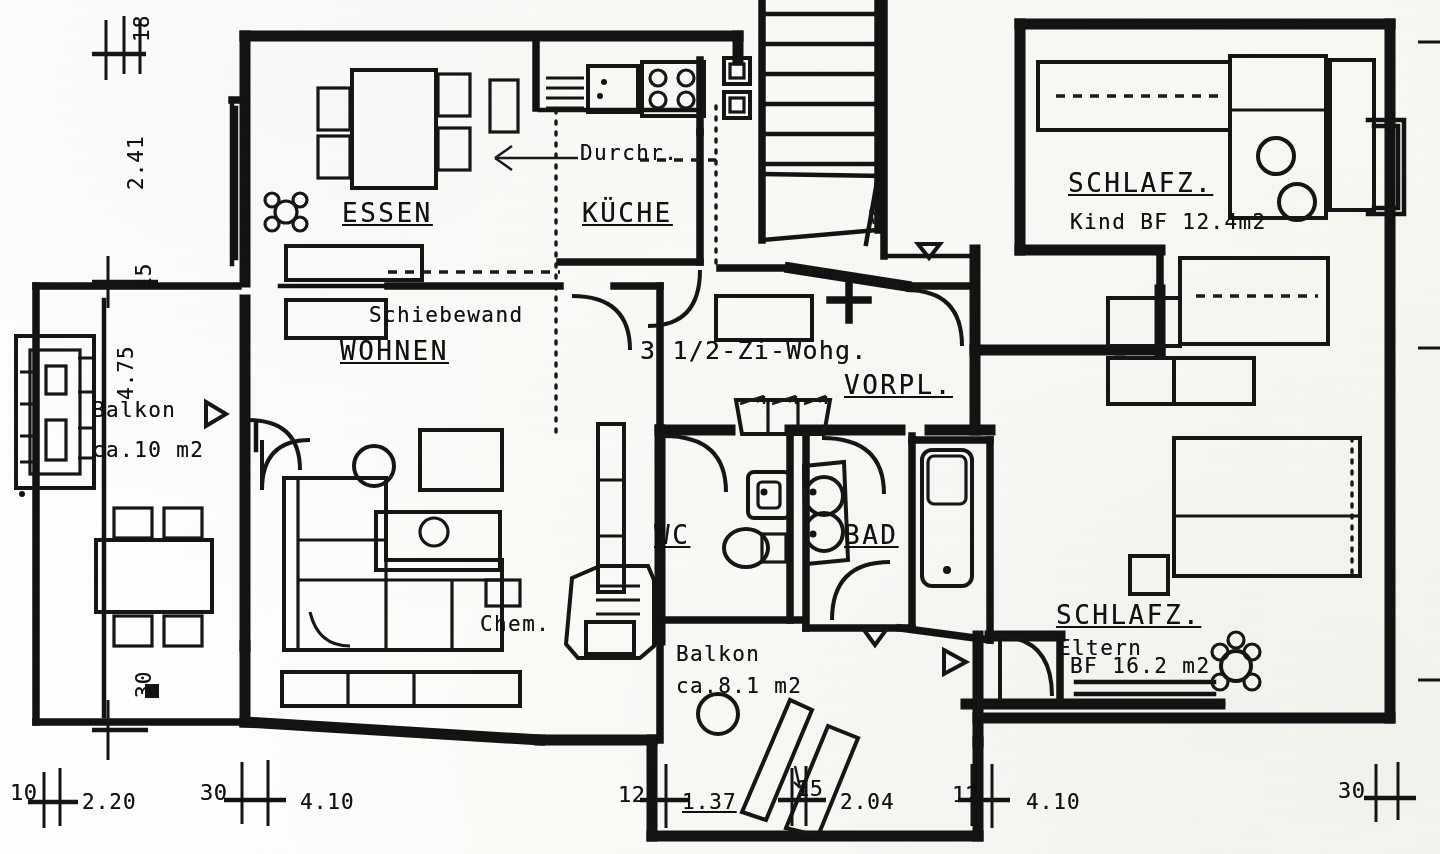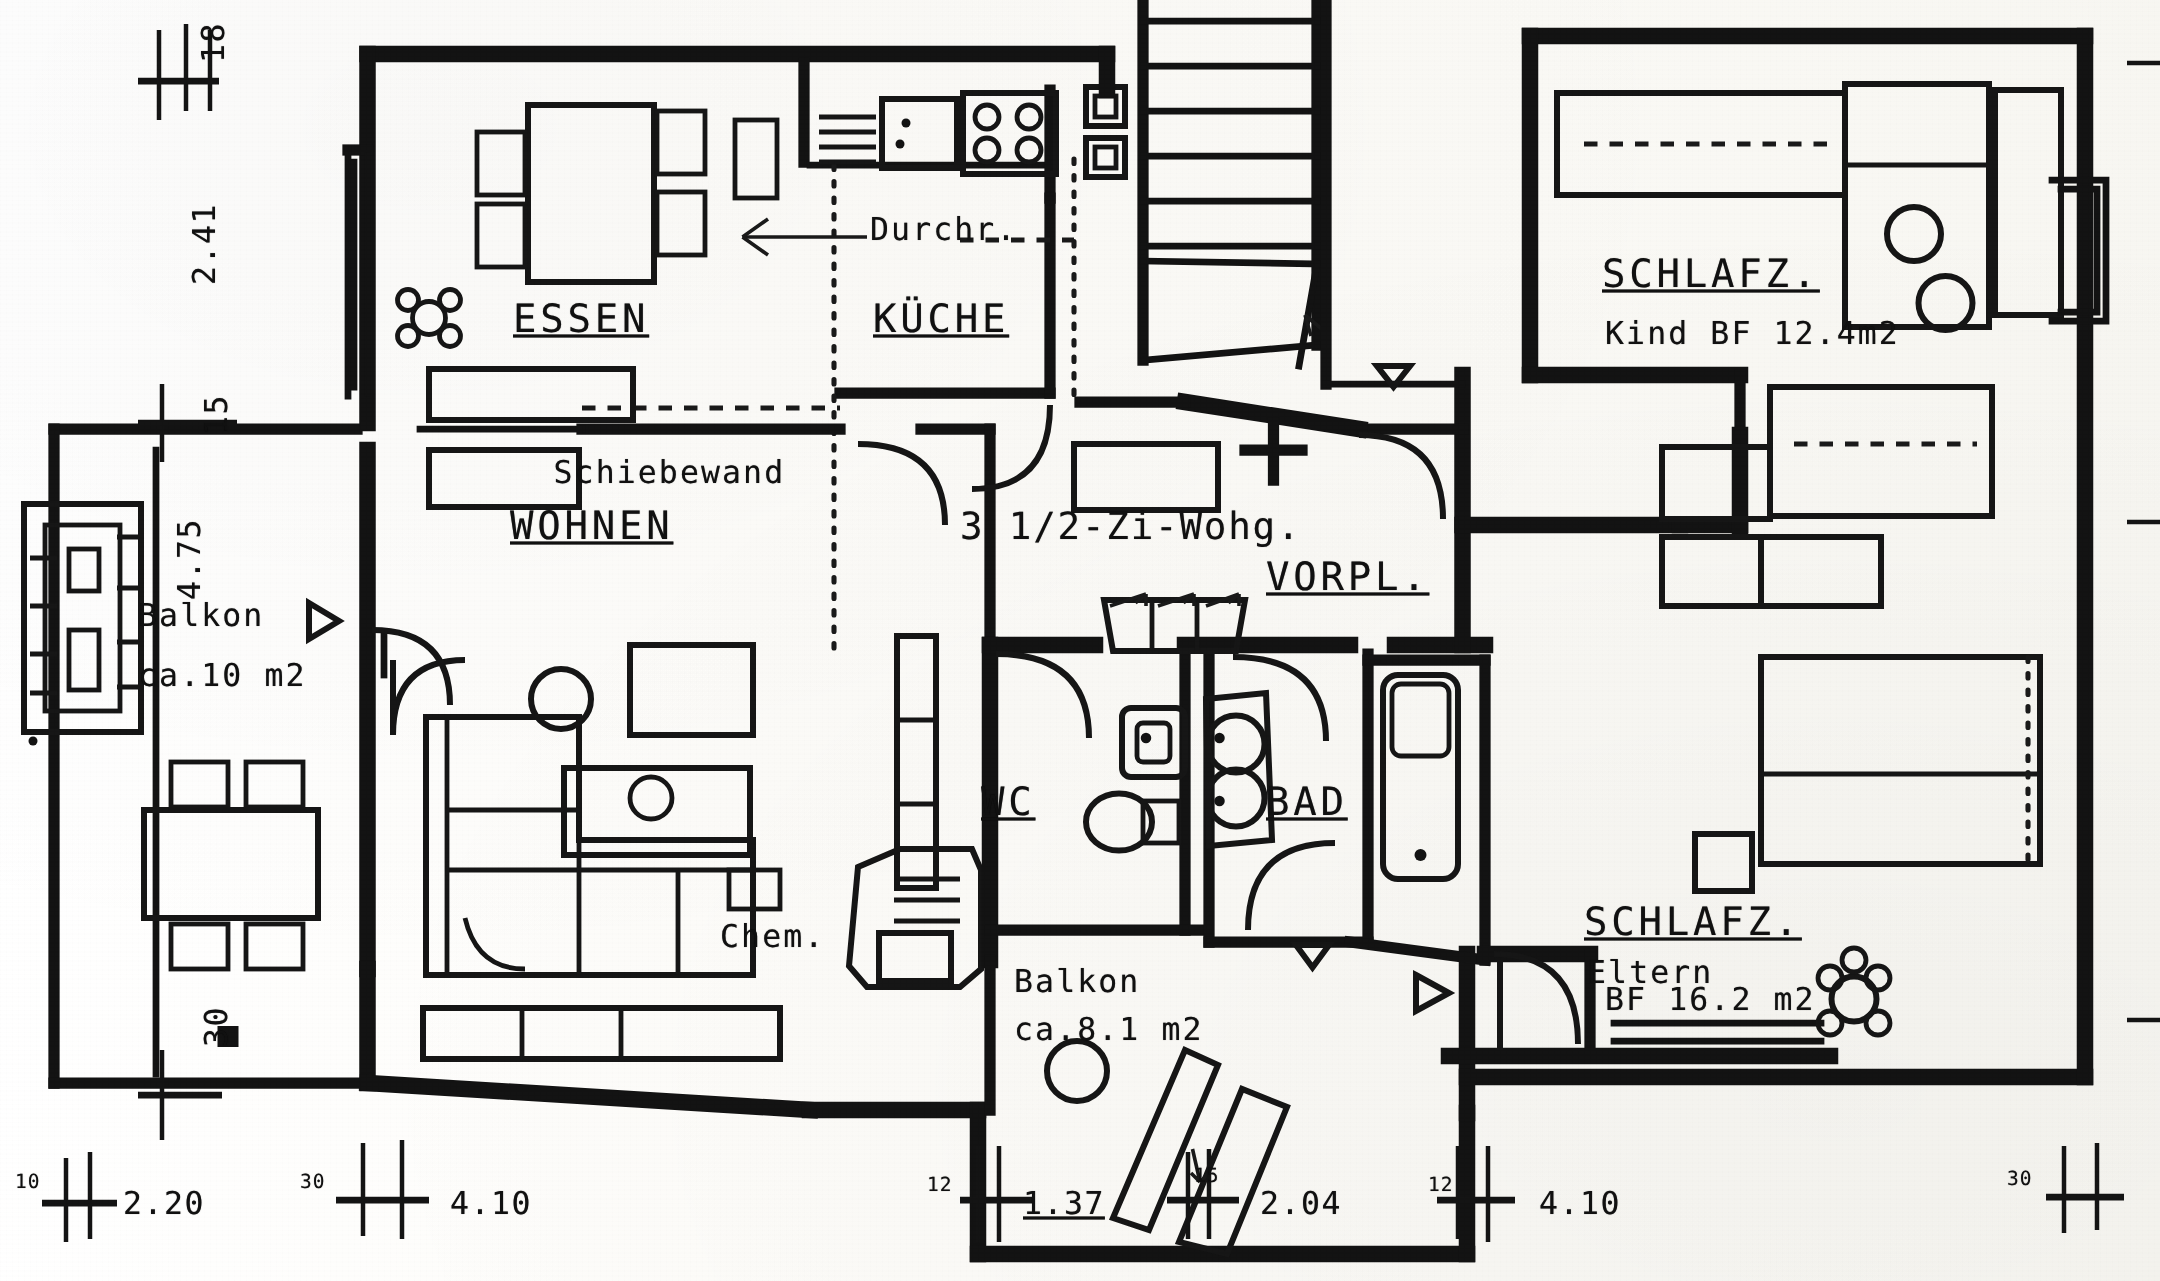--- a/index.html
+++ b/index.html
@@ -37,21 +37,21 @@
     position:absolute;
     color:#111111;
     white-space:pre;
     line-height:1;
     letter-spacing:.5px;
     text-shadow:0 0 .6px rgba(0,0,0,.55);
   }
   .room{ font-size:26px; letter-spacing:2.5px;text-decoration:underline; }
   .sub { font-size:21px; letter-spacing:1.4px; }
   .dim { font-size:21px; letter-spacing:1.0px; }
-  .dimsmall{ font-size:13px; letter-spacing:.6px; }
+  .dimsmall{ font-size:22px; letter-spacing:.6px; }
   .rot90{ transform:rotate(-90deg); transform-origin:left top; }
   .apt { font-size:25px; letter-spacing:1.2px; }
 </style>
 </head>
 <body>
 
 <div id="stage">
   <div id="paper"></div>
 
   <svg id="plan" viewBox="0 0 1440 854">

